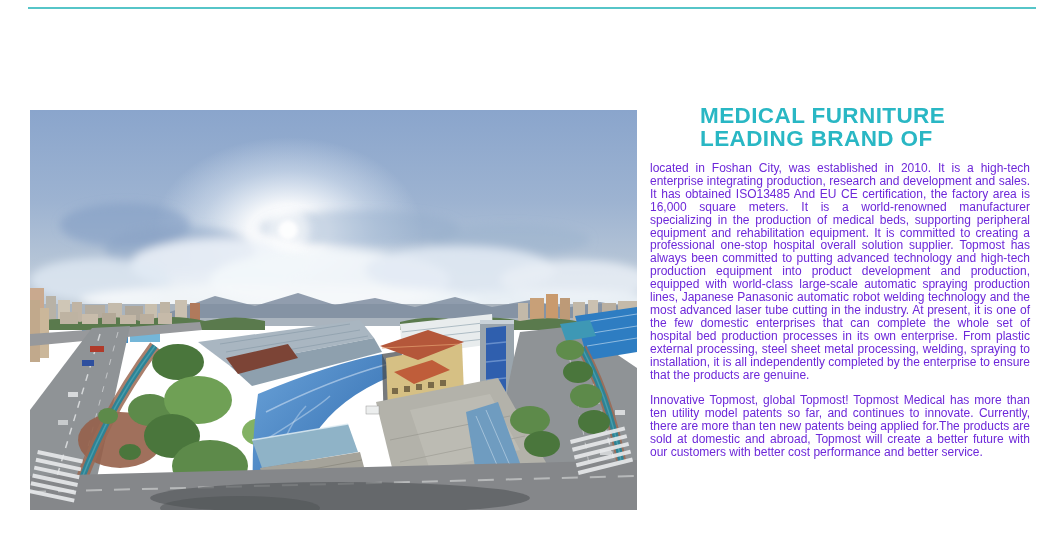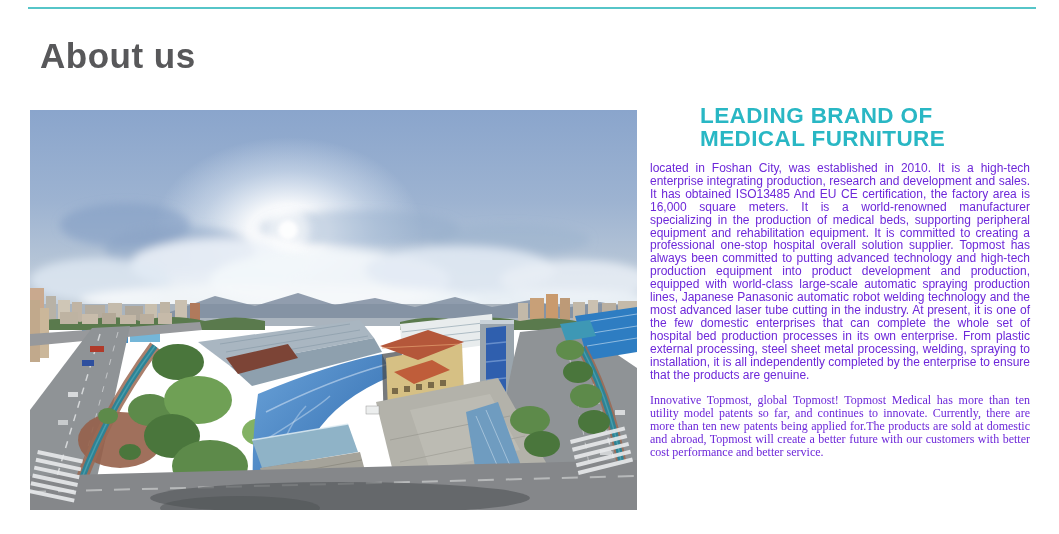--- a/index.html
+++ b/index.html
@@ -13,30 +13,29 @@
 
   .photo{position:absolute;left:30px;top:110px;width:607px;height:400px;overflow:hidden;}
   .photo svg{display:block;}
 
   .article{position:absolute;left:650px;top:104px;width:380px;}
   .article h2{margin:0 0 12px 0;padding-left:50px;font-size:22.5px;line-height:23px;
     font-weight:700;color:#29b7c4;letter-spacing:.4px;}
   .article h2 span{display:block;}
   .article p{margin:0 0 13px 0;font-size:12px;line-height:12.9px;color:#6d28d9;
     text-align:justify;}
-  .article p:last-child{margin-bottom:0;font-family:Liberation Serif, serif;}
+  .article p:last-child{margin-bottom:0;}
 </style>
 </head>
 <body>
 
 <div class="canvas">
 
   <div class="topline"></div>
 
-  <h1 class="page-title">About us</h1>
 
   <figure class="photo" style="margin:0;">
     <svg viewBox="0 0 607 400" width="607" height="400" preserveAspectRatio="none" xmlns="http://www.w3.org/2000/svg">
       <defs>
         <linearGradient id="sky" x1="0" y1="0" x2="0" y2="1">
           <stop offset="0" stop-color="#8aa5cc"></stop>
           <stop offset=".45" stop-color="#9db3d1"></stop>
           <stop offset=".72" stop-color="#b3c3d6"></stop>
           <stop offset="1" stop-color="#c8d2dc"></stop>
         </linearGradient>
@@ -238,20 +237,20 @@
         <rect x="0" y="8" width="56" height="4"></rect>
         <rect x="0" y="16" width="56" height="4"></rect>
         <rect x="0" y="24" width="56" height="4"></rect>
         <rect x="0" y="32" width="56" height="4"></rect>
       </g>
     </svg>
   </figure>
 
   <div class="article">
     <h2>
+      <span>MEDICAL FURNITURE</span>
       <span>LEADING BRAND OF</span>
-      <span>MEDICAL FURNITURE</span>
     </h2>
     <p>located in Foshan City, was established in 2010.  It is a high-tech enterprise integrating production, research and development and sales. It has obtained ISO13485 And EU CE certification, the  factory area is 16,000 square meters. It is a world-renowned manufacturer specializing in the production of medical beds, supporting peripheral equipment and rehabilitation equipment. It is committed to creating a professional one-stop hospital overall solution supplier. Topmost has always been committed to putting advanced technology and high-tech production equipment into product development and production, equipped with world-class large-scale automatic spraying production lines, Japanese Panasonic automatic robot welding technology and the most advanced laser tube cutting in the industry. At present, it is one of the few domestic enterprises that can complete the whole set of hospital bed production processes in its own enterprise. From plastic external processing, steel sheet metal processing, welding, spraying to installation, it is all independently completed by the enterprise to ensure that the products are genuine.</p>
     <p>Innovative Topmost, global Topmost! Topmost Medical has more than ten utility model patents so far, and continues to innovate. Currently, there are more than ten new patents being applied for.The products are sold at domestic  and abroad, Topmost will create a better future with our customers with better cost performance and better service.</p>
   </div>
 
 </div>
 
 </body></html>

